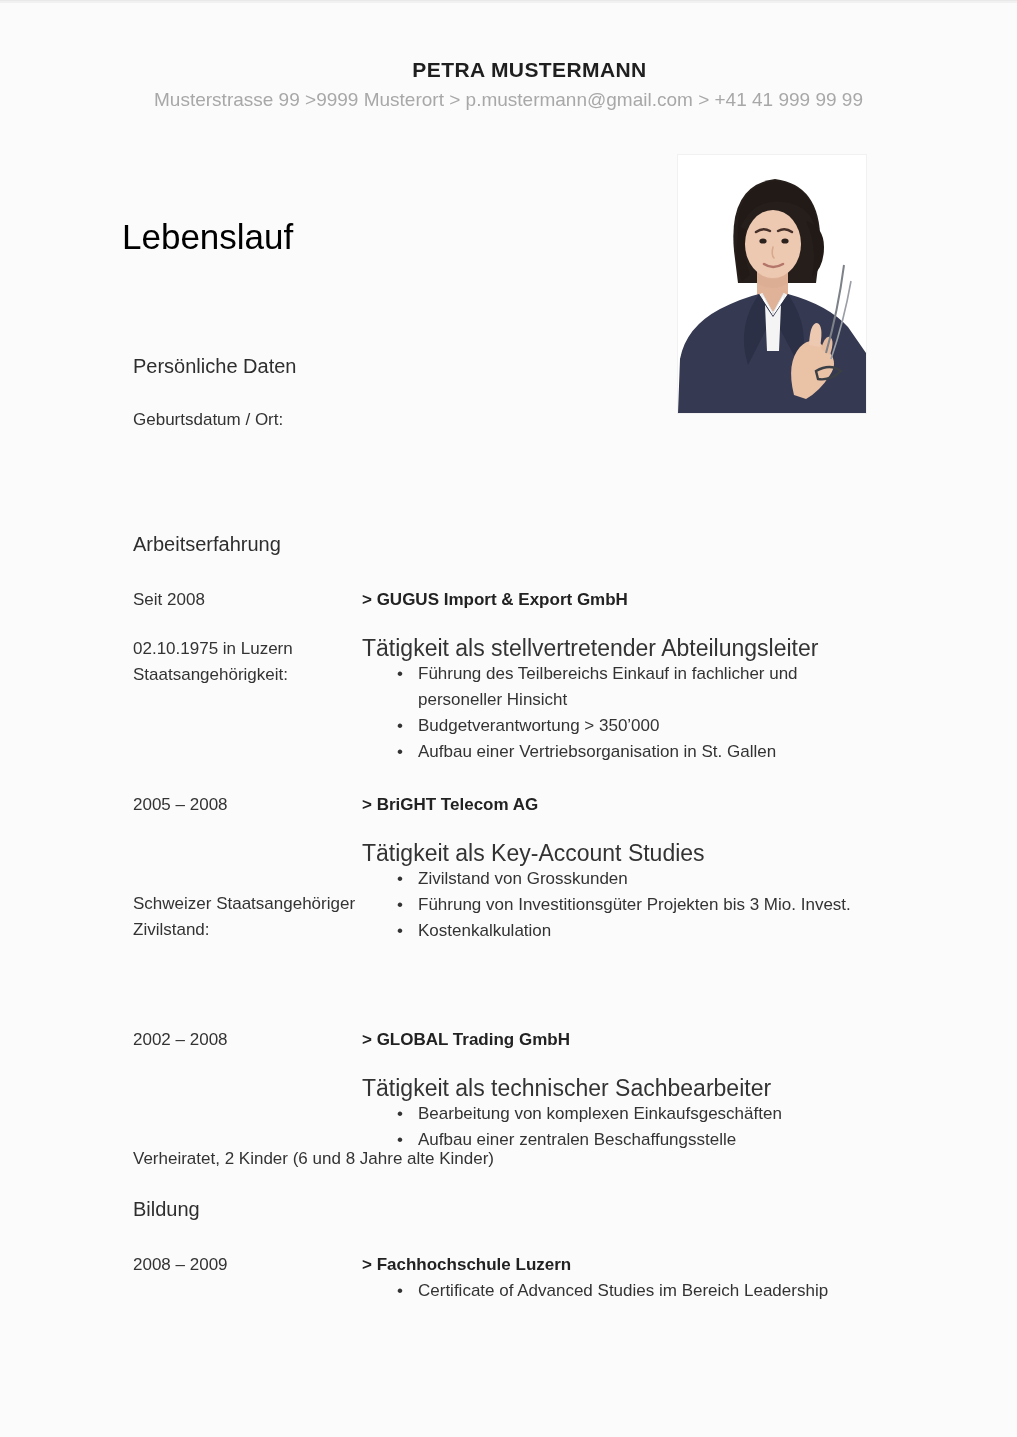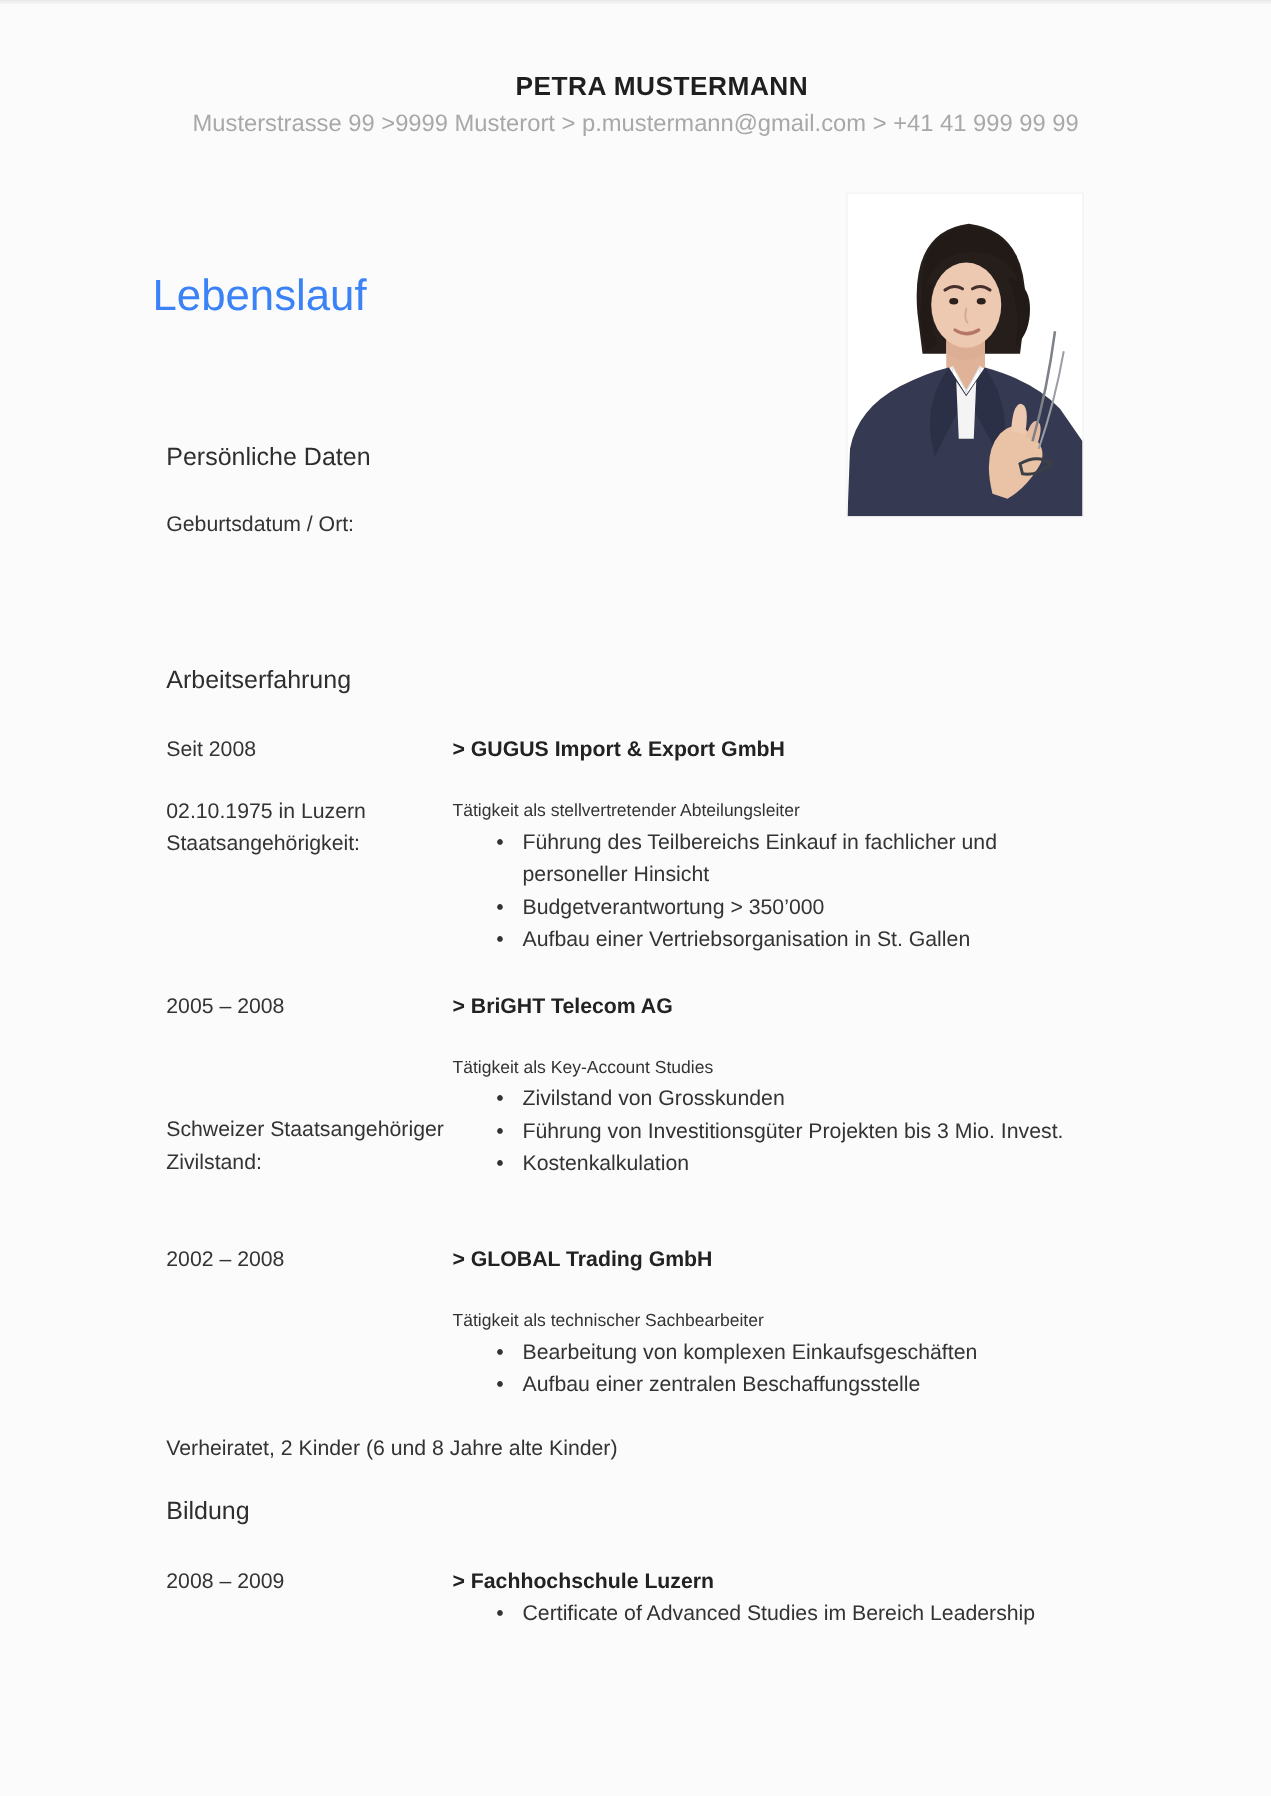--- a/index.html
+++ b/index.html
@@ -33,21 +33,21 @@
   .photo {
     position:absolute; left:678px; top:155px;
     width:188px; height:258px;
     background:#ffffff;
     outline:1px solid rgba(0,0,0,0.04);
   }
   .photo svg { display:block; width:100%; height:100%; }
   
   .doc-title {
     position:absolute; left:122px; top:215px;
-    font-size:35px; font-weight:400; color:#3b82f6;
+    font-size:35px; font-weight:400; color:#000000;
     line-height:44px;
     text-align:right;
   }
   
   .section-heading {
     position:absolute; left:133px;
     font-size:20px; font-weight:400; color:#2e2e2e;
     line-height:28px;
   }
   #h-personal { top:352px; }
@@ -68,35 +68,35 @@
   .entry .period {
     width:229px; flex:0 0 229px;
     font-size:17px; line-height:26px;
   }
   .entry .body { flex:1; }
   .company {
     font-size:17px; font-weight:bold; color:#222222;
     line-height:26px; margin-bottom:22px;
   }
   .company.tight { margin-bottom:0; }
-  .role { font-size:14px; line-height:26px; }
+  .role { font-size:23px; line-height:26px; }
   ul.bullets { list-style:none; max-width:496px; }
   ul.bullets li {
     position:relative;
     padding-left:56px;
     font-size:17px; line-height:26px;
     max-width:496px;
   }
   ul.bullets li .dot {
     position:absolute; left:35px; top:0;
     font-size:17px; line-height:26px; color:#333;
   }
   #job-1 { top:587px; }
   #job-2 { top:792px; }
-  #job-3 { top:995px; }
+  #job-3 { top:1027px; }
   #edu-1 { top:1252px; }
 </style>
 </head>
 <body>
 
 <div class="top-edge"></div>
 
 <div class="header-name">PETRA MUSTERMANN</div>
 <div class="header-contact">Musterstrasse 99 &gt;9999 Musterort &gt; p.mustermann@gmail.com &gt; +41 41 999 99 99</div>
 

